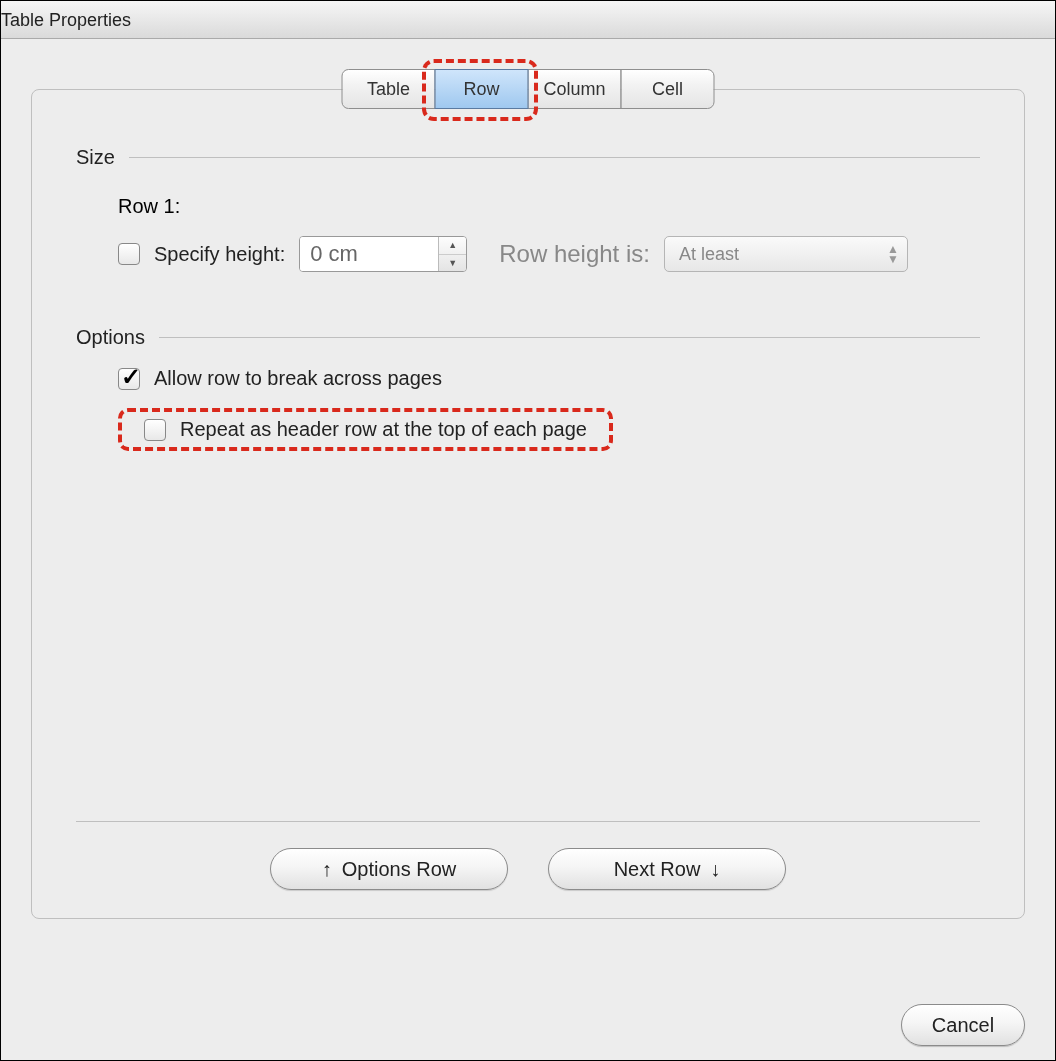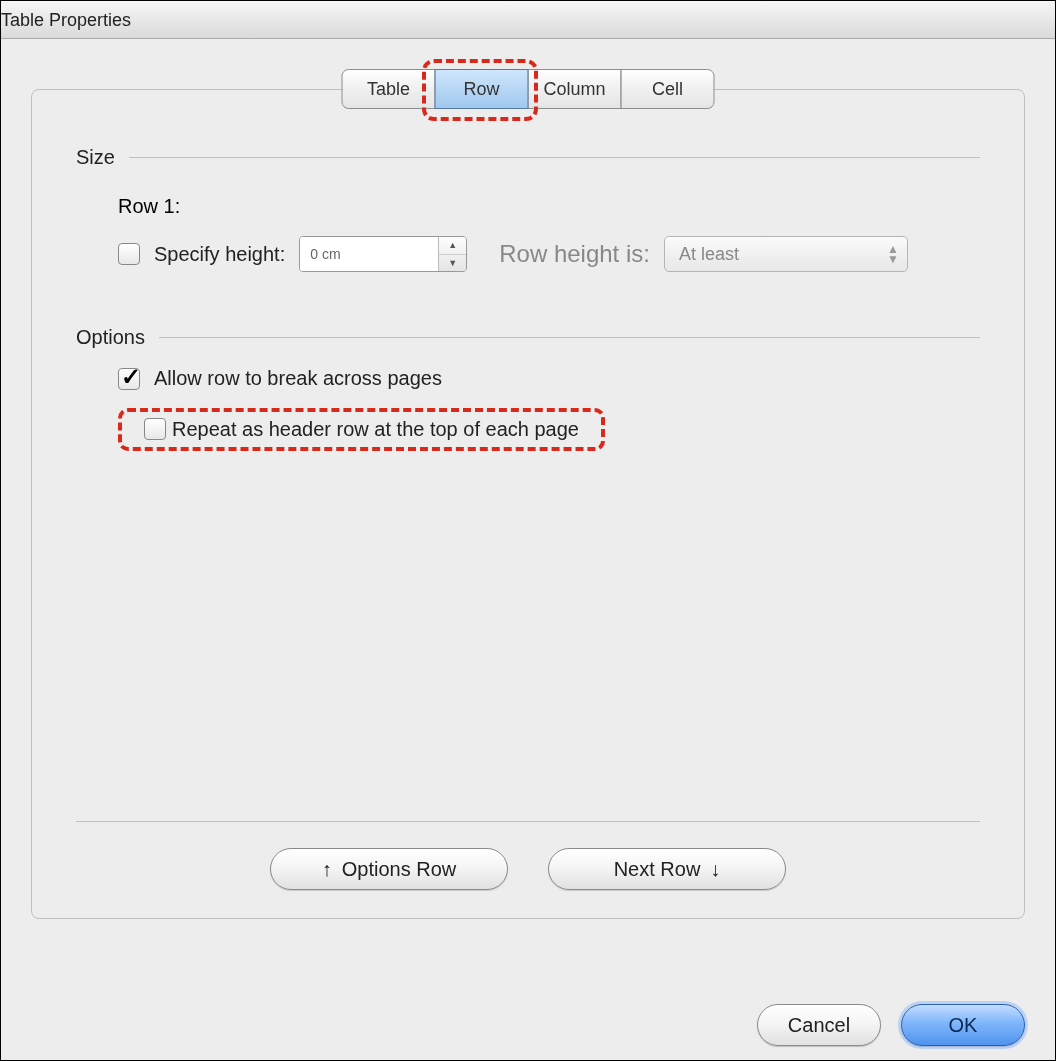--- a/index.html
+++ b/index.html
@@ -90,21 +90,21 @@
     font-size: 24px; font-weight: bold;
     color: #000;
   }
   .cb-label { font-size: 20px; color: #222; }
 
   .spin-input {
     display:flex; align-items:stretch; height:36px;
     border:1px solid #999; border-radius:4px; overflow:hidden;
     background:#fff; width: 168px;
   }
-  .spin-text { flex:1; padding:0 10px; line-height:34px; font-size:14px; background:#fff; color:#666;}
+  .spin-text { flex:1; padding:0 10px; line-height:34px; font-size:22px; background:#fff; color:#666;}
   .spin-btns { width:28px; background:linear-gradient(#fdfdfd,#e4e4e4); border-left:1px solid #bbb; display:flex; flex-direction:column;}
   .spin-btn { flex:1; text-align:center; font-size:9px; color:#555; line-height:17px;}
   .spin-btn:first-child { border-bottom:1px solid #ccc; }
 
   .field-label { font-size:24px; color:#222; }
   .field-label.dim { color:#888; }
 
   .select {
     display:flex; align-items:center; height:36px;
     border:1px solid #b5b5b5; border-radius:5px;
@@ -200,21 +200,21 @@
     <div class="options-block">
       <div class="section-head">
         <span class="section-title">Options</span>
         <hr class="section-line">
       </div>
       <div class="opt-item">
         <span class="checkbox checked"></span>
         <span class="cb-label">Allow row to break across pages</span>
       </div>
       <div class="opt-item">
-        <span class="highlight-red" style="display:flex; align-items:flex-start; gap:6px; padding:6px 22px;">
+        <span class="highlight-red" style="display:flex; align-items:flex-end; gap:14px; padding:6px 22px;">
           <span class="checkbox"></span>
           <span class="cb-label">Repeat as header row at the top of each page</span>
         </span>
       </div>
     </div>
 
     <div class="nav-row">
       <div class="pill-btn">
         <span>↑</span>
         <span>Options Row</span>
@@ -223,14 +223,13 @@
         <span>Next Row</span>
         <span>↓</span>
       </div>
     </div>
 
   </div>
 </div>
 
 <div class="footer">
   <div class="btn">Cancel</div>
-  <div class="btn primary">OK</div>
 </div>
 
 </body></html>

